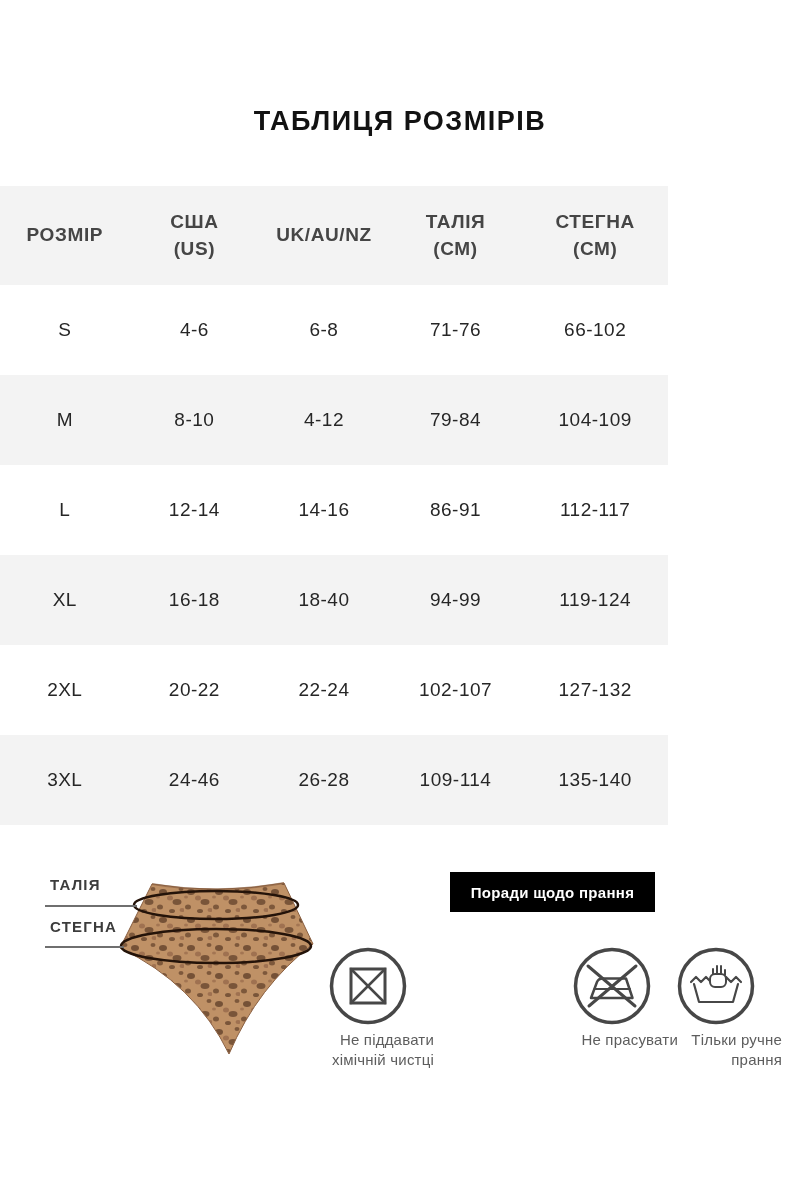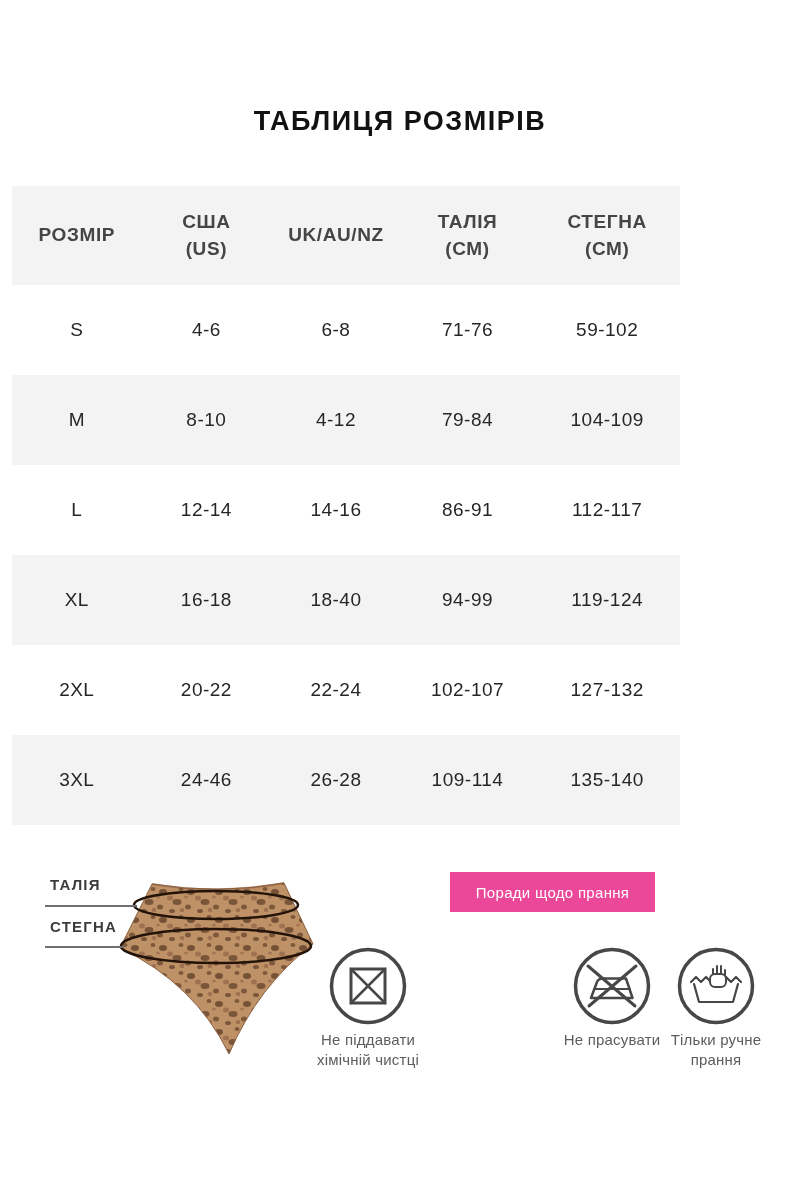--- a/index.html
+++ b/index.html
@@ -7,21 +7,21 @@
   body { width:800px; height:1200px; font-family:"Liberation Sans", sans-serif; overflow:hidden; }
   .page { position:relative; width:800px; height:1200px; background:#ffffff;padding-left:26px; }
 
   .page-title {
     position:absolute; top:106px; left:0; width:100%;
     text-align:center; font-size:27px; font-weight:800;
     letter-spacing:1.5px; color:#121212;
   }
 
   table.size-table {
-    position:absolute; top:186px; left:12px; width:668px;
+    position:absolute; top:186px; left:0; width:668px;
     border-collapse:collapse; table-layout:fixed;
   }
   .size-table col.c1 { width:19.4%; }
   .size-table col.c2 { width:19.4%; }
   .size-table col.c3 { width:19.4%; }
   .size-table col.c4 { width:20.0%; }
   .size-table col.c5 { width:21.8%; }
   .size-table thead tr { height:99px; background:#f3f3f3; }
   .size-table tbody tr { height:90px; background:#ffffff; }
   .size-table tbody tr:nth-child(even) { background:#f3f3f3; }
@@ -44,25 +44,25 @@
   .measure-line { position:absolute; height:2px; background:#6f6f6f; }
   #waist-label { left:50px; top:21px; }
   #waist-line  { left:45px; top:50px; width:92px; }
   #hips-label  { left:50px; top:63px; }
   #hips-line   { left:45px; top:91px; width:79px; }
 
   .panty-svg { position:absolute; left:100px; top:3px; }
 
   .care-banner {
     position:absolute; left:450px; top:17px; width:205px; height:40px;
-    background:#ec4899; color:#ffffff; display:flex; align-items:center; justify-content:center;
-    font-size:15px; font-weight:400; letter-spacing:0.3px;
-  }
-
-  .care-item { position:absolute; top:91px; width:132px; text-align:center; }
+    background:#000000; color:#ffffff; display:flex; align-items:center; justify-content:center;
+    font-size:15px; font-weight:700; letter-spacing:0.3px;
+  }
+
+  .care-item { position:absolute; top:91px; width:132px; text-align:right; }
   #care-item-0 { left:302px; }
   #care-item-1 { left:430px; }
   #care-item-2 { left:546px; }
   #care-item-3 { left:650px; }
   .care-item svg { display:block; margin:0 auto; }
   .care-label {
     margin-top:4px; font-size:15px; color:#5d5d5d; line-height:1.35; letter-spacing:0.2px;
   }
 </style>
 </head>
@@ -103,21 +103,21 @@
           <span>(СМ)</span>
         </th>
       </tr>
     </thead>
     <tbody>
       <tr>
         <td>S</td>
         <td>4-6</td>
         <td>6-8</td>
         <td>71-76</td>
-        <td>59-102</td>
+        <td>66-102</td>
       </tr>
       <tr>
         <td>M</td>
         <td>8-10</td>
         <td>4-12</td>
         <td>79-84</td>
         <td>104-109</td>
       </tr>
       <tr>
         <td>L</td>

